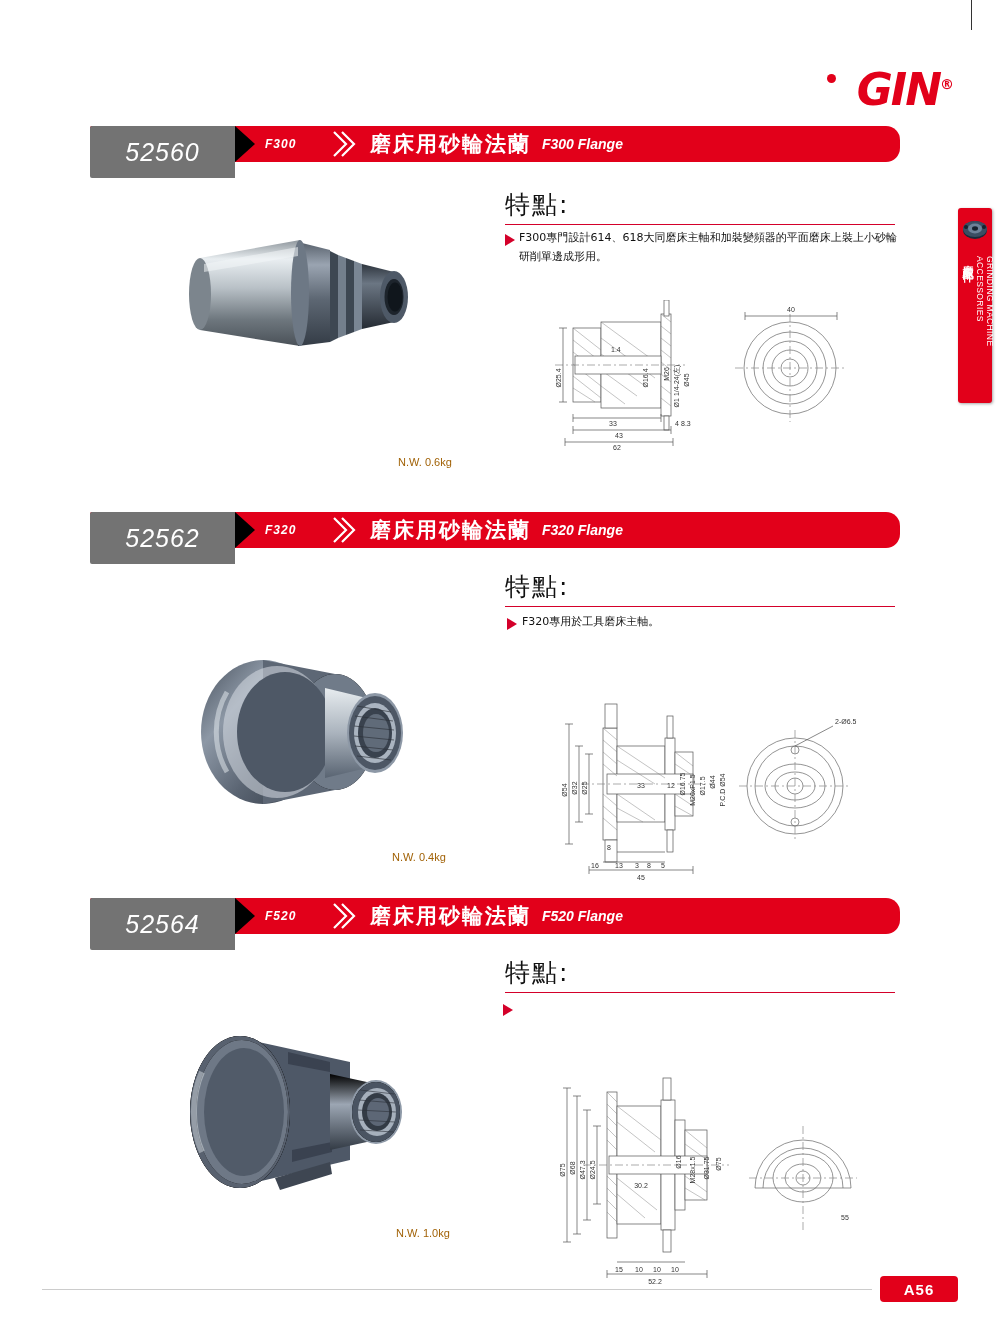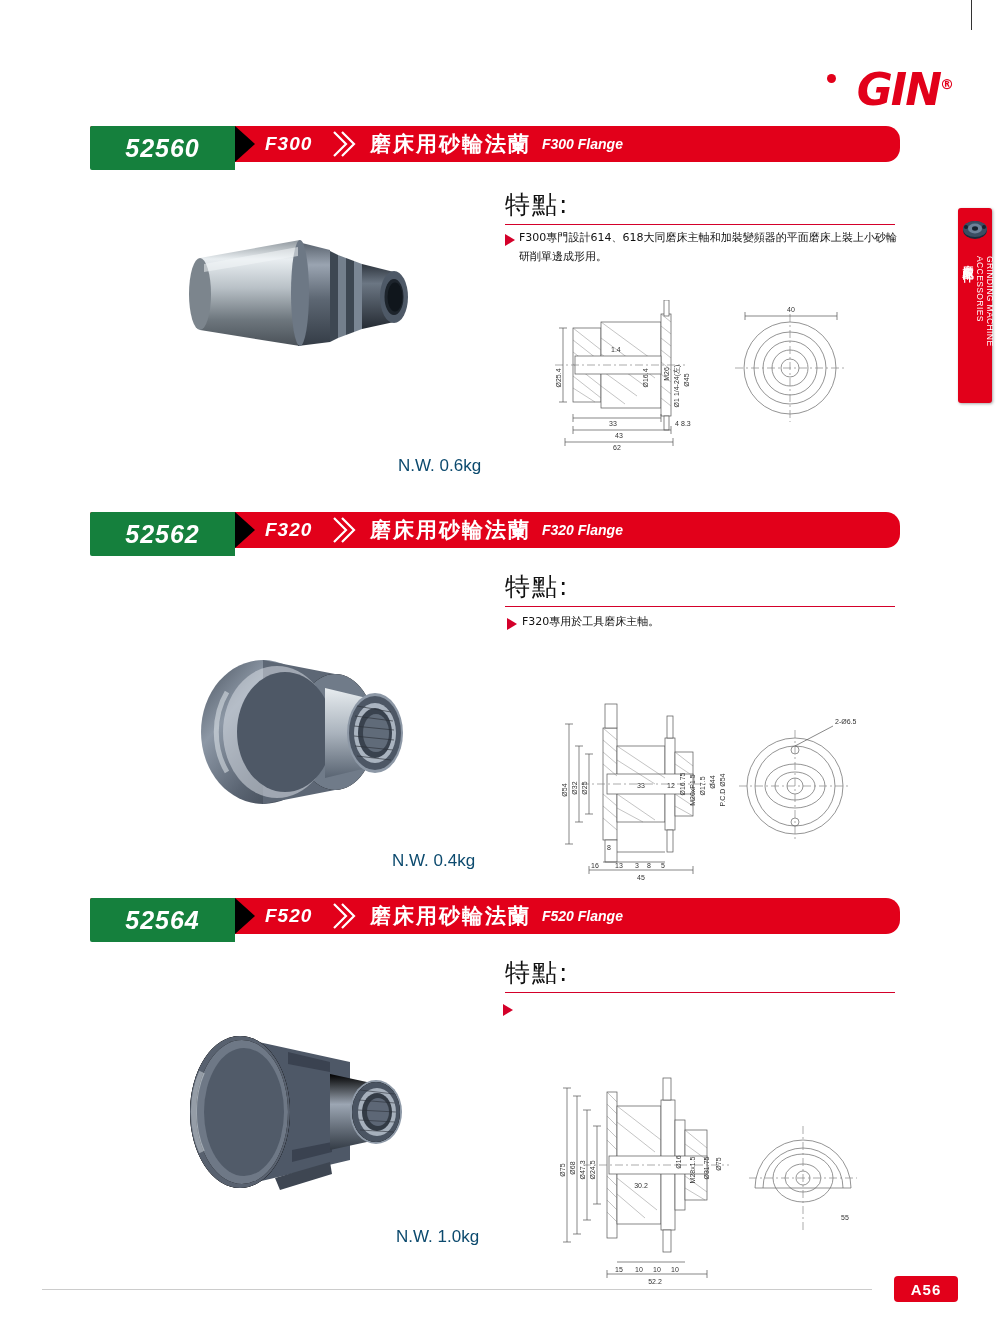--- a/index.html
+++ b/index.html
@@ -52,36 +52,36 @@
   }
 
   
   .bar{position:absolute;left:90px;width:810px;height:36px;}
   .bar .bar-bg{
     position:absolute;left:0;top:0;width:810px;height:36px;
     background:#e2001a;
     border-radius:2px 14px 14px 2px;
   }
   .bar .code-box{
-    position:absolute;left:0;top:0;width:145px;height:44px;
-    background:#15803d;color:#fff;
+    position:absolute;left:0;top:0;width:145px;height:52px;
+    background:#737373;color:#fff;
     border-radius:2px 0 0 2px;
-    font-size:25px;font-weight:bold;font-style:italic;
+    font-size:25px;font-weight:normal;font-style:italic;
     letter-spacing:1px;
     display:flex;align-items:center;justify-content:center;
   }
   .bar .code-arrow{
     position:absolute;left:145px;top:0;width:0;height:0;
     border-top:18px solid transparent;border-bottom:18px solid transparent;
     border-left:20px solid #000;
   }
   .bar .model{
     position:absolute;left:175px;top:0;height:36px;
     display:flex;align-items:center;
-    color:#fff;font-size:19px;font-weight:bold;font-style:italic;letter-spacing:1px;
+    color:#fff;font-size:12px;font-weight:bold;font-style:italic;letter-spacing:1px;
   }
   .bar .chev{
     position:absolute;left:240px;top:5px;width:26px;height:26px;
   }
   .bar .title-cn{
     position:absolute;left:280px;top:0;height:36px;
     display:flex;align-items:center;
     color:#fff;font-size:21px;font-weight:bold;letter-spacing:2px;
     font-family:"DejaVu Sans","Liberation Sans",sans-serif;
   }
@@ -105,36 +105,36 @@
     text-align:justify;
   }
   .tri{
     position:absolute;width:0;height:0;
     border-left:10px solid #d4002a;
     border-top:6px solid transparent;
     border-bottom:6px solid transparent;
   }
 
   .nw{
-    position:absolute;font-size:17px;color:#0c4a6e;
+    position:absolute;font-size:11px;color:#a16207;
     font-family:"Liberation Sans",sans-serif;
   }
 
   
   .photo{position:absolute;}
   .photo svg{display:block;}
 
   
   .draw{position:absolute;}
   .draw svg{display:block;}
 
   
   .pagenum{
     position:absolute;right:42px;bottom:36px;
-    width:64px;height:26px;background:#e2001a;color:#fff;
+    width:78px;height:26px;background:#e2001a;color:#fff;
     border-radius:4px;
     display:flex;align-items:center;justify-content:center;
     font-size:15px;font-weight:bold;letter-spacing:1px;
   }
   .bottom-rule{position:absolute;left:42px;bottom:48px;width:830px;height:1px;background:#ccc;}
 </style>
 </head>
 <body>
 
 <div class="page">

